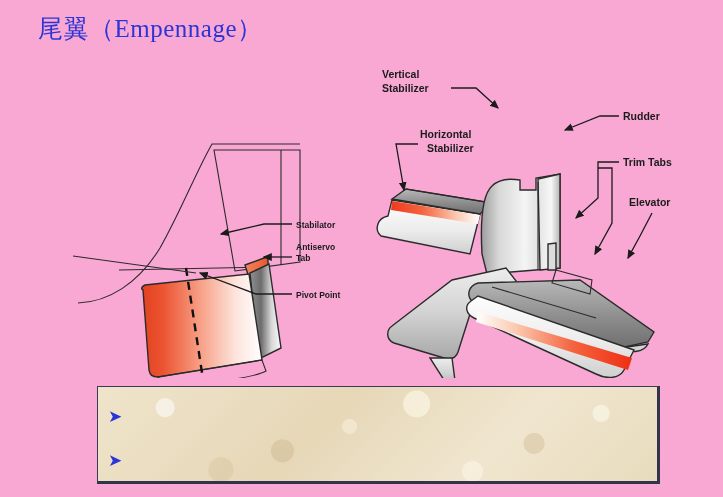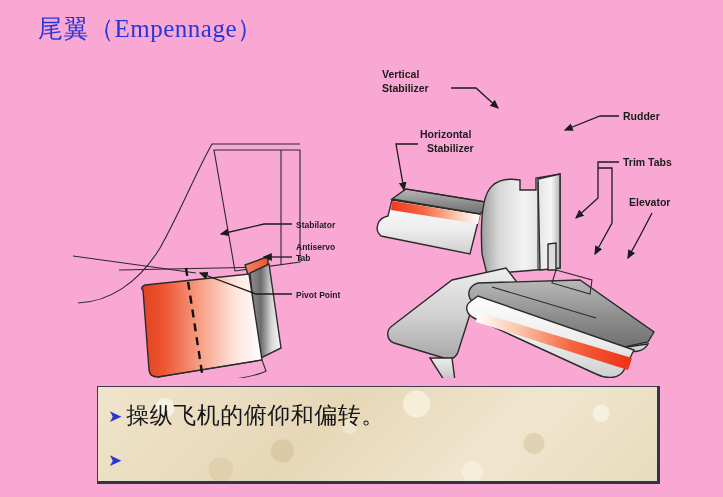--- a/index.html
+++ b/index.html
@@ -262,20 +262,19 @@
 
         <text class="dlabel" x="629" y="148">Elevator</text>
         <path class="leader" d="M652,155 L640,178 L628,200" marker-end="url(#arw)"></path>
       </g>
     </svg>
   </div>
 
   <div id="callout-box">
     <div class="bullet-line">
       <span class="bullet-marker">➤</span>
-      <span class="bullet-text">操纵飞机的俯仰和偏转。</span>
     </div>
     <div class="bullet-line">
       <span class="bullet-marker">➤</span>
     </div>
   </div>
 
 </div>
 
 </body></html>

